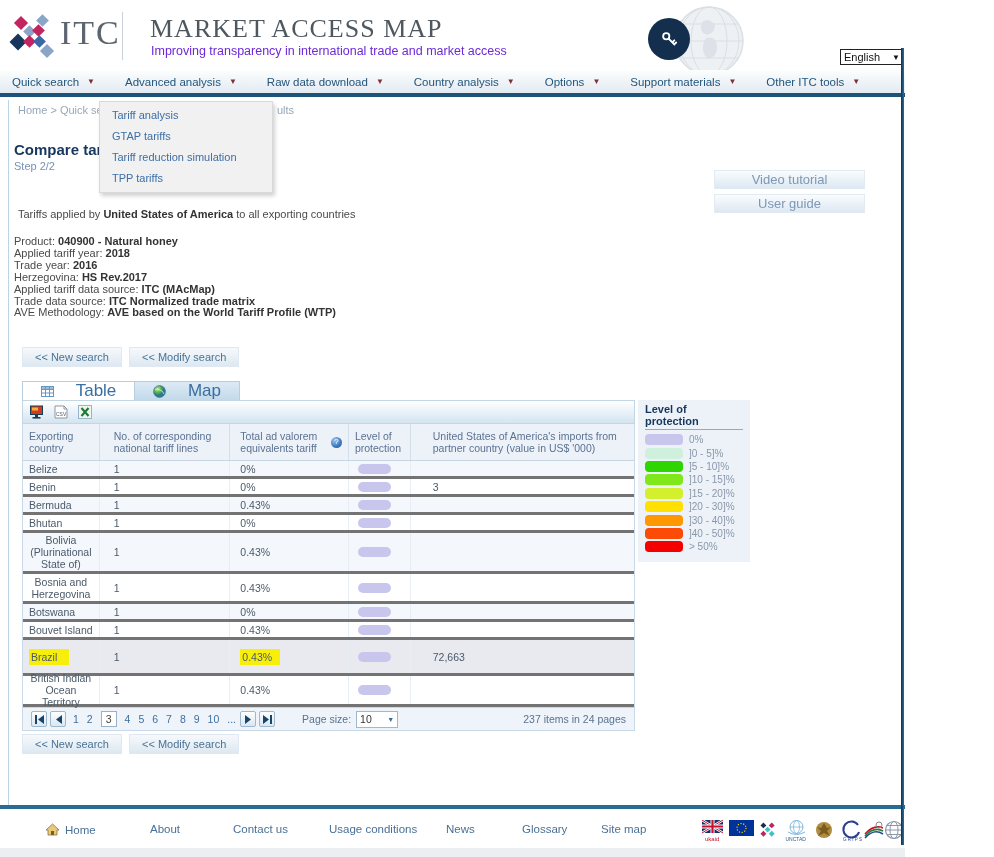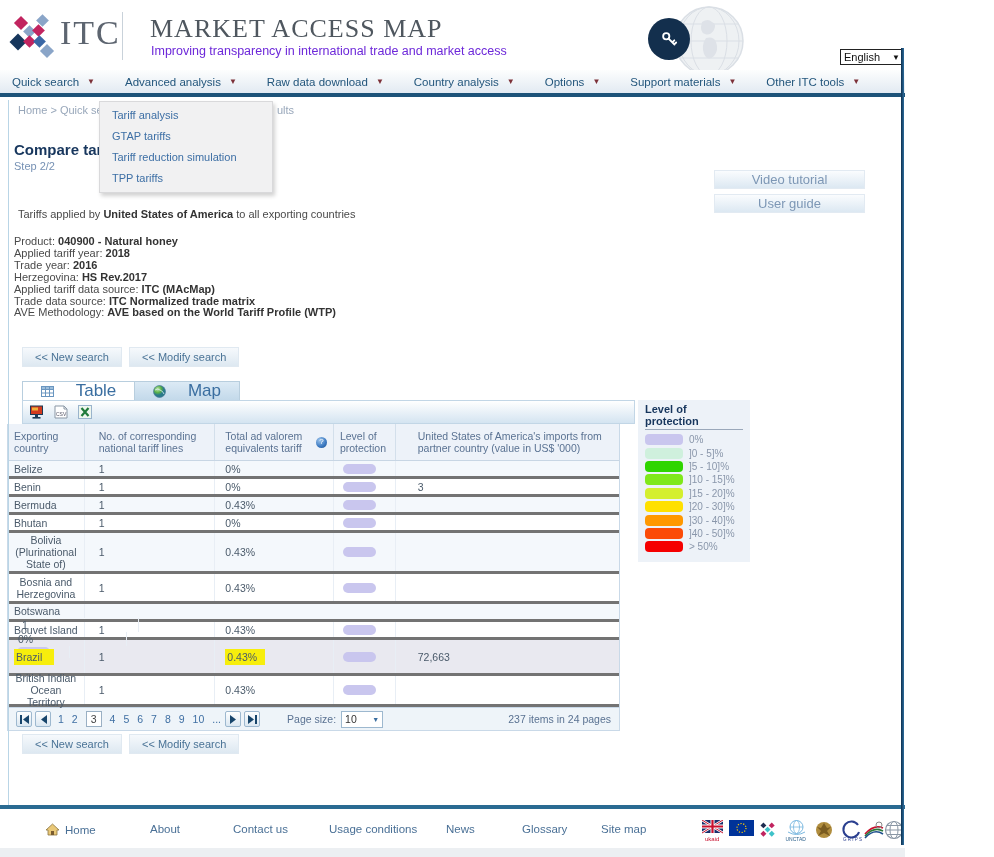--- a/index.html
+++ b/index.html
@@ -51,21 +51,21 @@
   .btn-row-2 { position:absolute; left:22px; top:734px; display:flex; gap:7px; }
 
   
   .tabs { position:absolute; left:22px; top:381px; height:19px; display:flex; z-index:2; }
   .tab { width:113px; height:19px; font-size:17px; color:#3a6ea0; display:flex; align-items:center; justify-content:center; gap:22px; cursor:pointer; border:1px solid #b8cede; border-bottom:none; }
   .tab.active { background:#fff; }
   .tab.inactive { background:linear-gradient(#dceaf5,#c3d9ea); width:105px; border-left:none; }
   .toolbar { position:absolute; left:22px; top:400px; width:613px; height:24px; background:linear-gradient(#ffffff,#d4e4f1); border:1px solid #c2d6e6; display:flex; align-items:center; gap:7px; padding-left:5px; }
   .tool-ic { width:17px; height:17px; display:flex; align-items:center; justify-content:center; cursor:pointer; }
 
-  .grid { position:absolute; left:7px; top:424px; width:613px; border:1px solid #c9d9e8; border-top:none; font-size:10.5px; }
+  .grid { position:absolute; left:22px; top:424px; width:613px; border:1px solid #c9d9e8; border-top:none; font-size:10.5px; }
   .g-head { display:flex; height:37px; background:#edf2f9; color:#5a7292; border-bottom:1px solid #c8d6e4; }
   .g-head .cell { border-right:1px solid #d3dfeb; display:flex; align-items:center; padding:2px 6px; line-height:12px; }
   .g-row { display:flex; color:#4a5a6a; border-bottom:3px solid #737373;text-align:center; }
   .g-row .cell { border-right:1px solid #e8eef5; display:flex; align-items:center; padding:1px 6px; line-height:12px; }
   .cell.c1 { width:77px; }
   .cell.c2 { width:131px; padding-left:14px !important; }
   .cell.c3 { width:119px; padding-left:10px !important; }
   .cell.c4 { width:62px; }
   .cell.c5 { width:224px; padding-left:22px !important; border-right:none !important; }
   .g-row.alt { background:#f4f8fc; }
@@ -323,21 +323,21 @@
       </div>
       <div class="g-row" style="height:30px;">
         <div class="cell c1">Bosnia and Herzegovina</div>
           <div class="cell c2">1</div>
           <div class="cell c3">0.43%</div>
           <div class="cell c4">
             <span class="pill" style="background: rgb(201, 198, 238);"></span>
           </div>
           <div class="cell c5"></div>
       </div>
-      <div class="g-row alt" style="height:18px;flex-direction:column;">
+      <div class="g-row alt" style="height:18px;">
         <div class="cell c1">Botswana</div>
           <div class="cell c2">1</div>
           <div class="cell c3">0%</div>
           <div class="cell c4">
             <span class="pill" style="background: rgb(201, 198, 238);"></span>
           </div>
           <div class="cell c5"></div>
       </div>
       <div class="g-row" style="height:18px;">
         <div class="cell c1">Bouvet Island</div>

